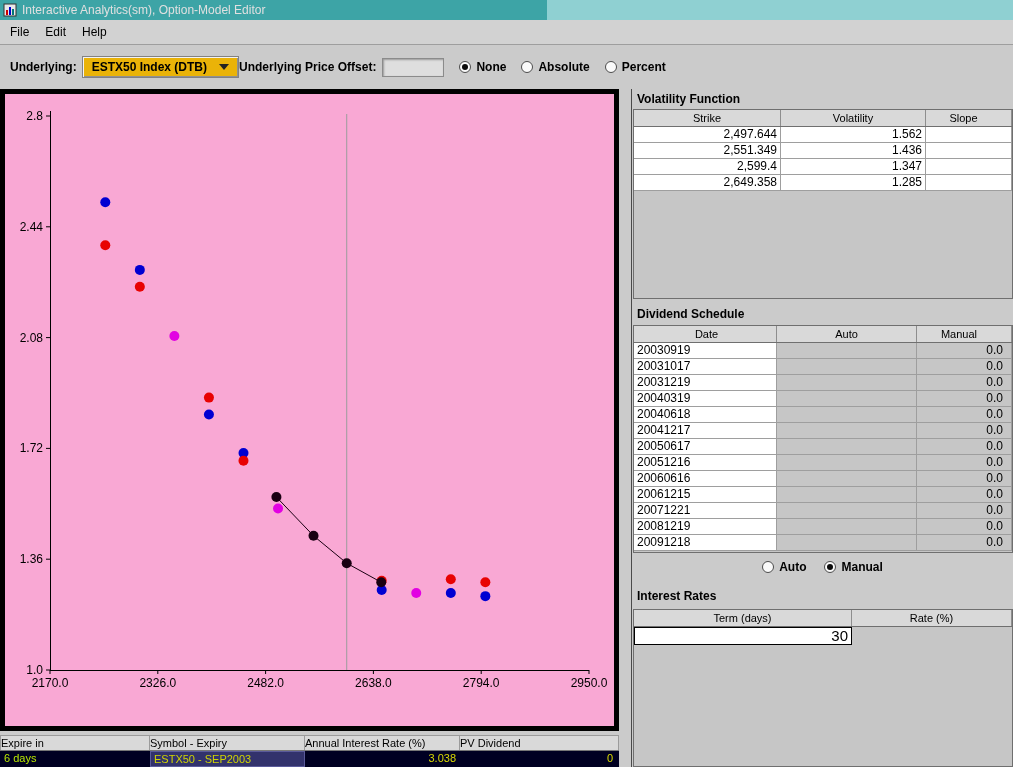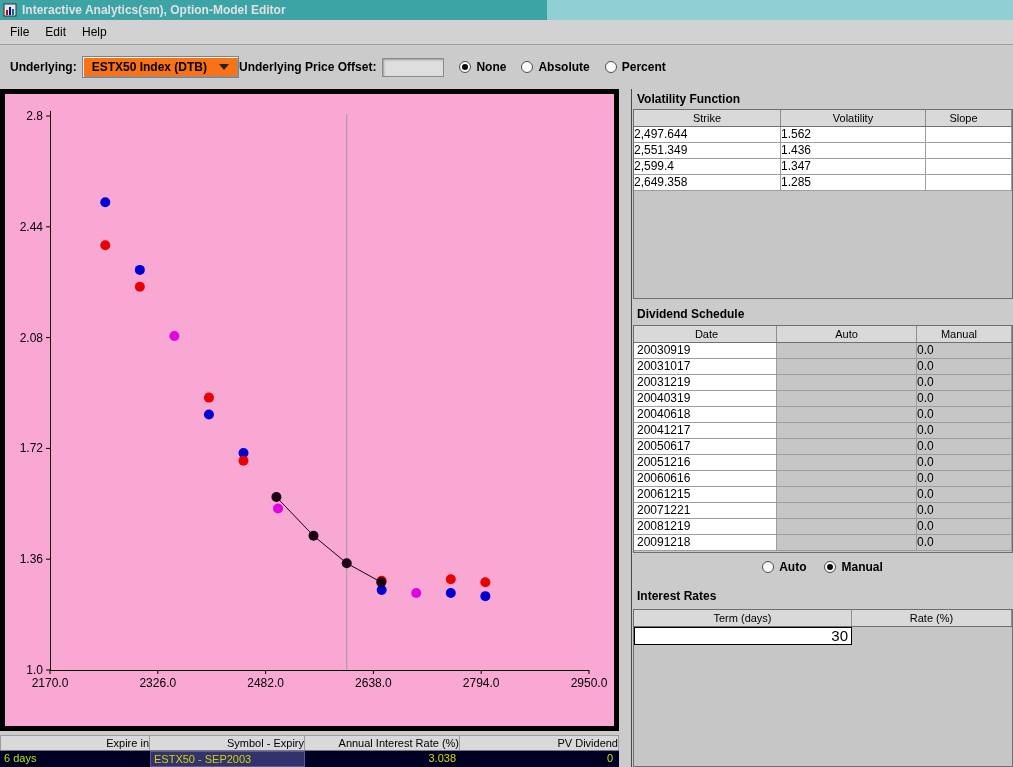--- a/index.html
+++ b/index.html
@@ -2,51 +2,51 @@
 <html><head>
 <meta charset="utf-8">
 <style>
   *{margin:0;padding:0;box-sizing:border-box}
   html,body{width:1013px;height:767px}
   body{font-family:"Liberation Sans",sans-serif;background:#cbcbcb;position:relative;overflow:hidden;font-size:12px;color:#000}
 
   
   .titlebar{height:20px;background:#8fd0d2;display:flex;align-items:center}
   .titlebar-left{width:547px;height:100%;background:#3da4a6;display:flex;align-items:center;padding-left:3px;gap:5px}
-  .title{color:#e0e0e0;font-weight:bold;font-size:12px;white-space:nowrap}
+  .title{color:#e0e0e0;font-weight:normal;font-size:12px;white-space:nowrap}
 
   
   .menubar{height:25px;background:#d2d2d2;display:flex;align-items:center;padding-left:2px;border-bottom:1px solid #9e9e9e}
   .menu-item{font-weight:normal;font-size:12px;padding:2px 8px;cursor:default}
 
   
   .toolbar{height:44px;background:#cbcbcb;display:flex;align-items:center;padding-left:10px}
   .lbl{font-weight:bold;white-space:nowrap}
-  .combo{height:22px;margin-left:5px;background:#f97316;border:1px solid #828282;
+  .combo{height:22px;margin-left:5px;background:#eab308;border:1px solid #828282;
          box-shadow:inset 1px 1px 0 #f2f2f2, inset -1px -1px 0 #909090;
          display:flex;align-items:center;padding:0 9px;gap:12px;font-weight:bold;cursor:default}
   .combo-arrow{width:0;height:0;border-left:5px solid transparent;border-right:5px solid transparent;border-top:6px solid #222}
   .offset-label{}
   .offset-input{width:62px;height:19px;margin-left:6px;background:#dedede;border:1px solid #8b8b8b;
                 box-shadow:inset 1px 1px 2px #9a9a9a;font-size:12px;padding:0 3px;font-family:"Liberation Sans",sans-serif}
   .tb-radio{display:flex;align-items:center;margin-left:15px;gap:5px}
   .radio{width:12px;height:12px;border-radius:50%;background:#fafafa;border:1px solid #4c4c4c;position:relative;flex:none;cursor:default}
   .radio.on::after{content:"";position:absolute;left:2px;top:2px;width:6px;height:6px;border-radius:50%;background:#0a0a0a}
   .radio-label{font-weight:bold}
 
   
   .main{position:absolute;top:89px;left:0;right:0;bottom:0;display:flex}
   .left-panel{width:619px;display:flex;flex-direction:column}
   .chart-wrap{height:745px;background:#f9a8d4;border:5px solid #000000}
   svg text.tick{font-family:"Liberation Sans",sans-serif;font-size:12px;fill:#000}
 
   
   .exp-gap{height:5px}
   .exp-header{display:flex;height:16px;background:#d9d9d9;border-top:1px solid #9b9b9b;border-bottom:1px solid #777}
-  .exp-h{font-size:11px;text-align:right;line-height:14px;border-right:1px solid #9b9b9b;overflow:hidden;white-space:nowrap}
+  .exp-h{font-size:11px;text-align:left;line-height:14px;border-right:1px solid #9b9b9b;overflow:hidden;white-space:nowrap}
   .exp-h:first-child{border-left:1px solid #9b9b9b}
   .w1{width:150px}.w2{width:155px}.w3{width:155px}.w4{flex:1}
   .exp-row{display:flex;height:16px;background:#000022}
   .exp-cell{font-size:11px;line-height:15px;overflow:hidden;white-space:nowrap}
   .exp-expire{color:#b9e800;padding-left:4px}
   .exp-symbol{background:#32326c;color:#cfd400;padding-left:3px;border:1px solid #5a5a9a}
   .exp-rate{color:#d9d900;text-align:right;padding-right:4px}
   .exp-pv{color:#d9d900;text-align:right;padding-right:6px}
   .exp-fill{flex:1;background:#000016}
 
@@ -60,21 +60,21 @@
   .ir-title{top:500px}
   .scrollpane{position:absolute;left:1px;right:0;background:#c6c6c6;border:1px solid #6f6f6f;overflow:hidden}
   .vf-pane{top:20px;height:190px}
   .ds-pane{top:236px;height:228px}
   .ir-pane{top:520px;bottom:0}
   .thead{display:flex;height:17px;background:#d9d9d9;border-bottom:1px solid #6f6f6f}
   .th{font-size:11px;text-align:center;line-height:16px;border-right:1px solid #8e8e8e;overflow:hidden;white-space:nowrap}
   .th.right{text-align:center;padding-right:10px}
   .trow{display:flex;height:16px;background:#fff}
   .tcell{font-size:12px;line-height:15px;border-right:1px solid #9e9e9e;border-bottom:1px solid #9e9e9e;overflow:hidden;white-space:nowrap}
-  .num{padding-right:3px}
+  .num{text-align:right;padding-right:3px}
   .gray{background:#c6c6c6}
   .c-strike{width:147px}.c-vol{width:145px}.c-slope{flex:1}
   .c-date{width:143px;padding-left:3px}.c-auto{width:140px}.c-manual{flex:1;padding-right:8px}
   .mode-radios{position:absolute;top:470px;left:0;right:0;display:flex;justify-content:center;gap:18px;align-items:center;height:16px}
   .mode-radio{display:flex;align-items:center;gap:5px}
   .ir-row{display:flex;height:18px}
   .term-editor{width:218px;background:#fff;border:1px solid #000;font-size:15px;text-align:right;padding-right:3px;line-height:15px;overflow:hidden}
   .c-rate-empty{flex:1}
 </style>
 </head>

